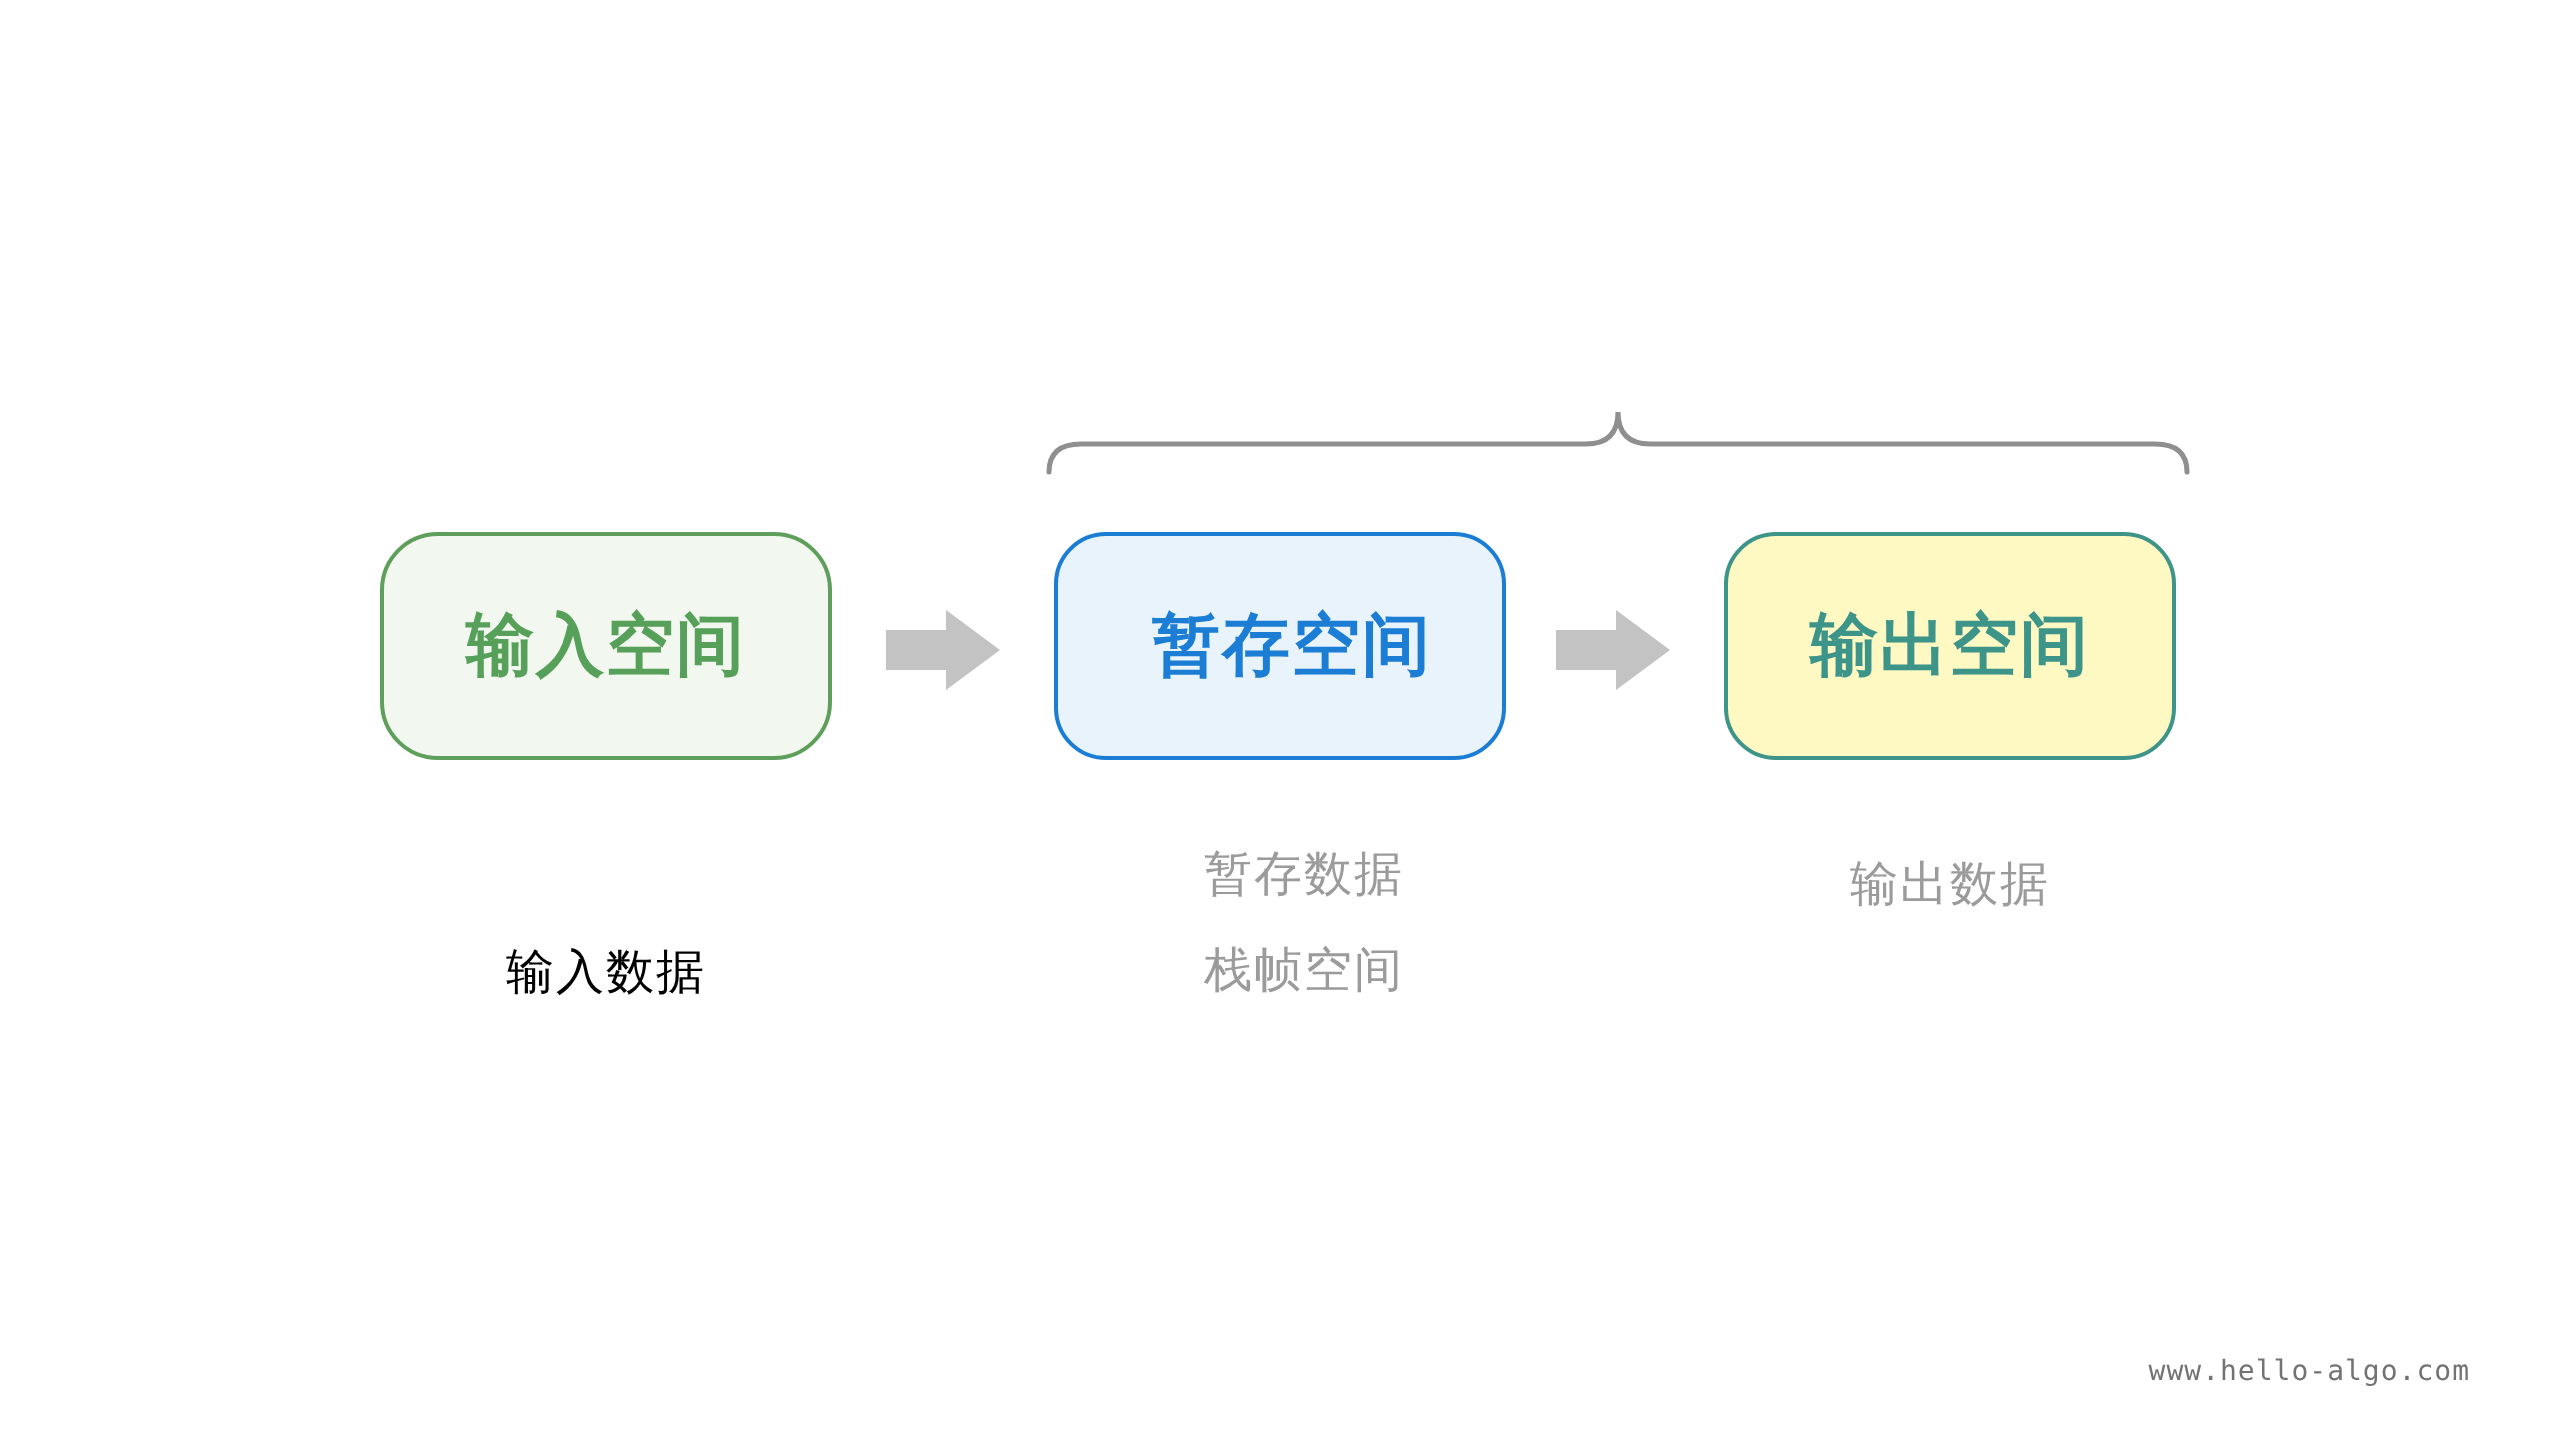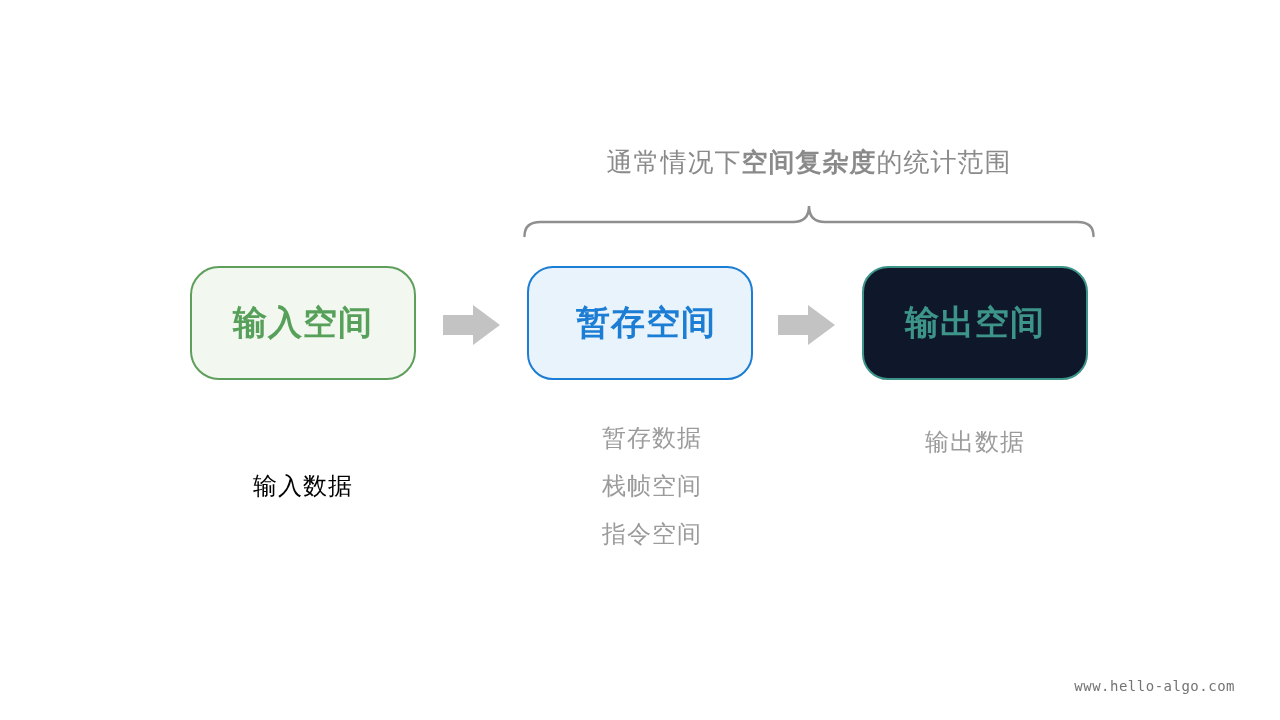--- a/index.html
+++ b/index.html
@@ -92,23 +92,20 @@
     font-size: 14px;
     letter-spacing: 0.5px;
     white-space: nowrap;
   }
 </style>
 </head>
 <body>
 
 <div class="canvas">
 
-  <div class="title" style="color: rgb(138, 138, 138);">
-    <span>通常情况下</span><b>空间复杂度</b><span>的统计范围</span>
-  </div>
 
   <svg class="brace" width="572" height="38" viewBox="0 0 572 38">
     <path d="M 1.5,34 Q 1.5,20 17.5,20 L 270,20 Q 286,20 286,4 Q 286,20 302,20 L 554.5,20 Q 570.5,20 570.5,34" fill="none" stroke-width="2.5" stroke-linecap="round" style="stroke: rgb(143, 143, 143);"></path>
   </svg>
 
   <div class="box box1" style="border-color: rgb(95, 159, 92); background-color: rgb(242, 248, 240); color: rgb(87, 160, 90);">
     <span class="box-label">输入空间</span>
   </div>
 
   <svg class="arrow arrow1" width="57" height="40" viewBox="0 0 57 40">
@@ -116,31 +113,30 @@
   </svg>
 
   <div class="box box2" style="border-color: rgb(27, 125, 211); background-color: rgb(233, 243, 252); color: rgb(27, 125, 211); padding-left: 12px;">
     <span class="box-label">暂存空间</span>
   </div>
 
   <svg class="arrow arrow2" width="57" height="40" viewBox="0 0 57 40">
     <polygon points="0,10 30,10 30,0 57,20 30,40 30,30 0,30" style="fill: rgb(195, 195, 195);"></polygon>
   </svg>
 
-  <div class="box box3" style="border-color: rgb(61, 148, 136); background-color: #0f172a; color: rgb(61, 148, 136);">
+  <div class="box box3" style="border-color: rgb(61, 148, 136); background-color: #fef9c3; color: rgb(61, 148, 136);">
     <span class="box-label">输出空间</span>
   </div>
 
   <div class="note note-input" style="color: #000000; margin-top: 44px;">输入数据</div>
 
   <div class="note-group" style="color: rgb(155, 155, 155);">
     <div class="note-lines">
       <div>暂存数据</div>
       <div>栈帧空间</div>
-      <div>指令空间</div>
     </div>
   </div>
 
   <div class="note note-output" style="color: rgb(155, 155, 155);">输出数据</div>
 
   <div class="watermark" style="color: #737373;">www.hello-algo.com</div>
 
 </div>
 
 </body></html>

